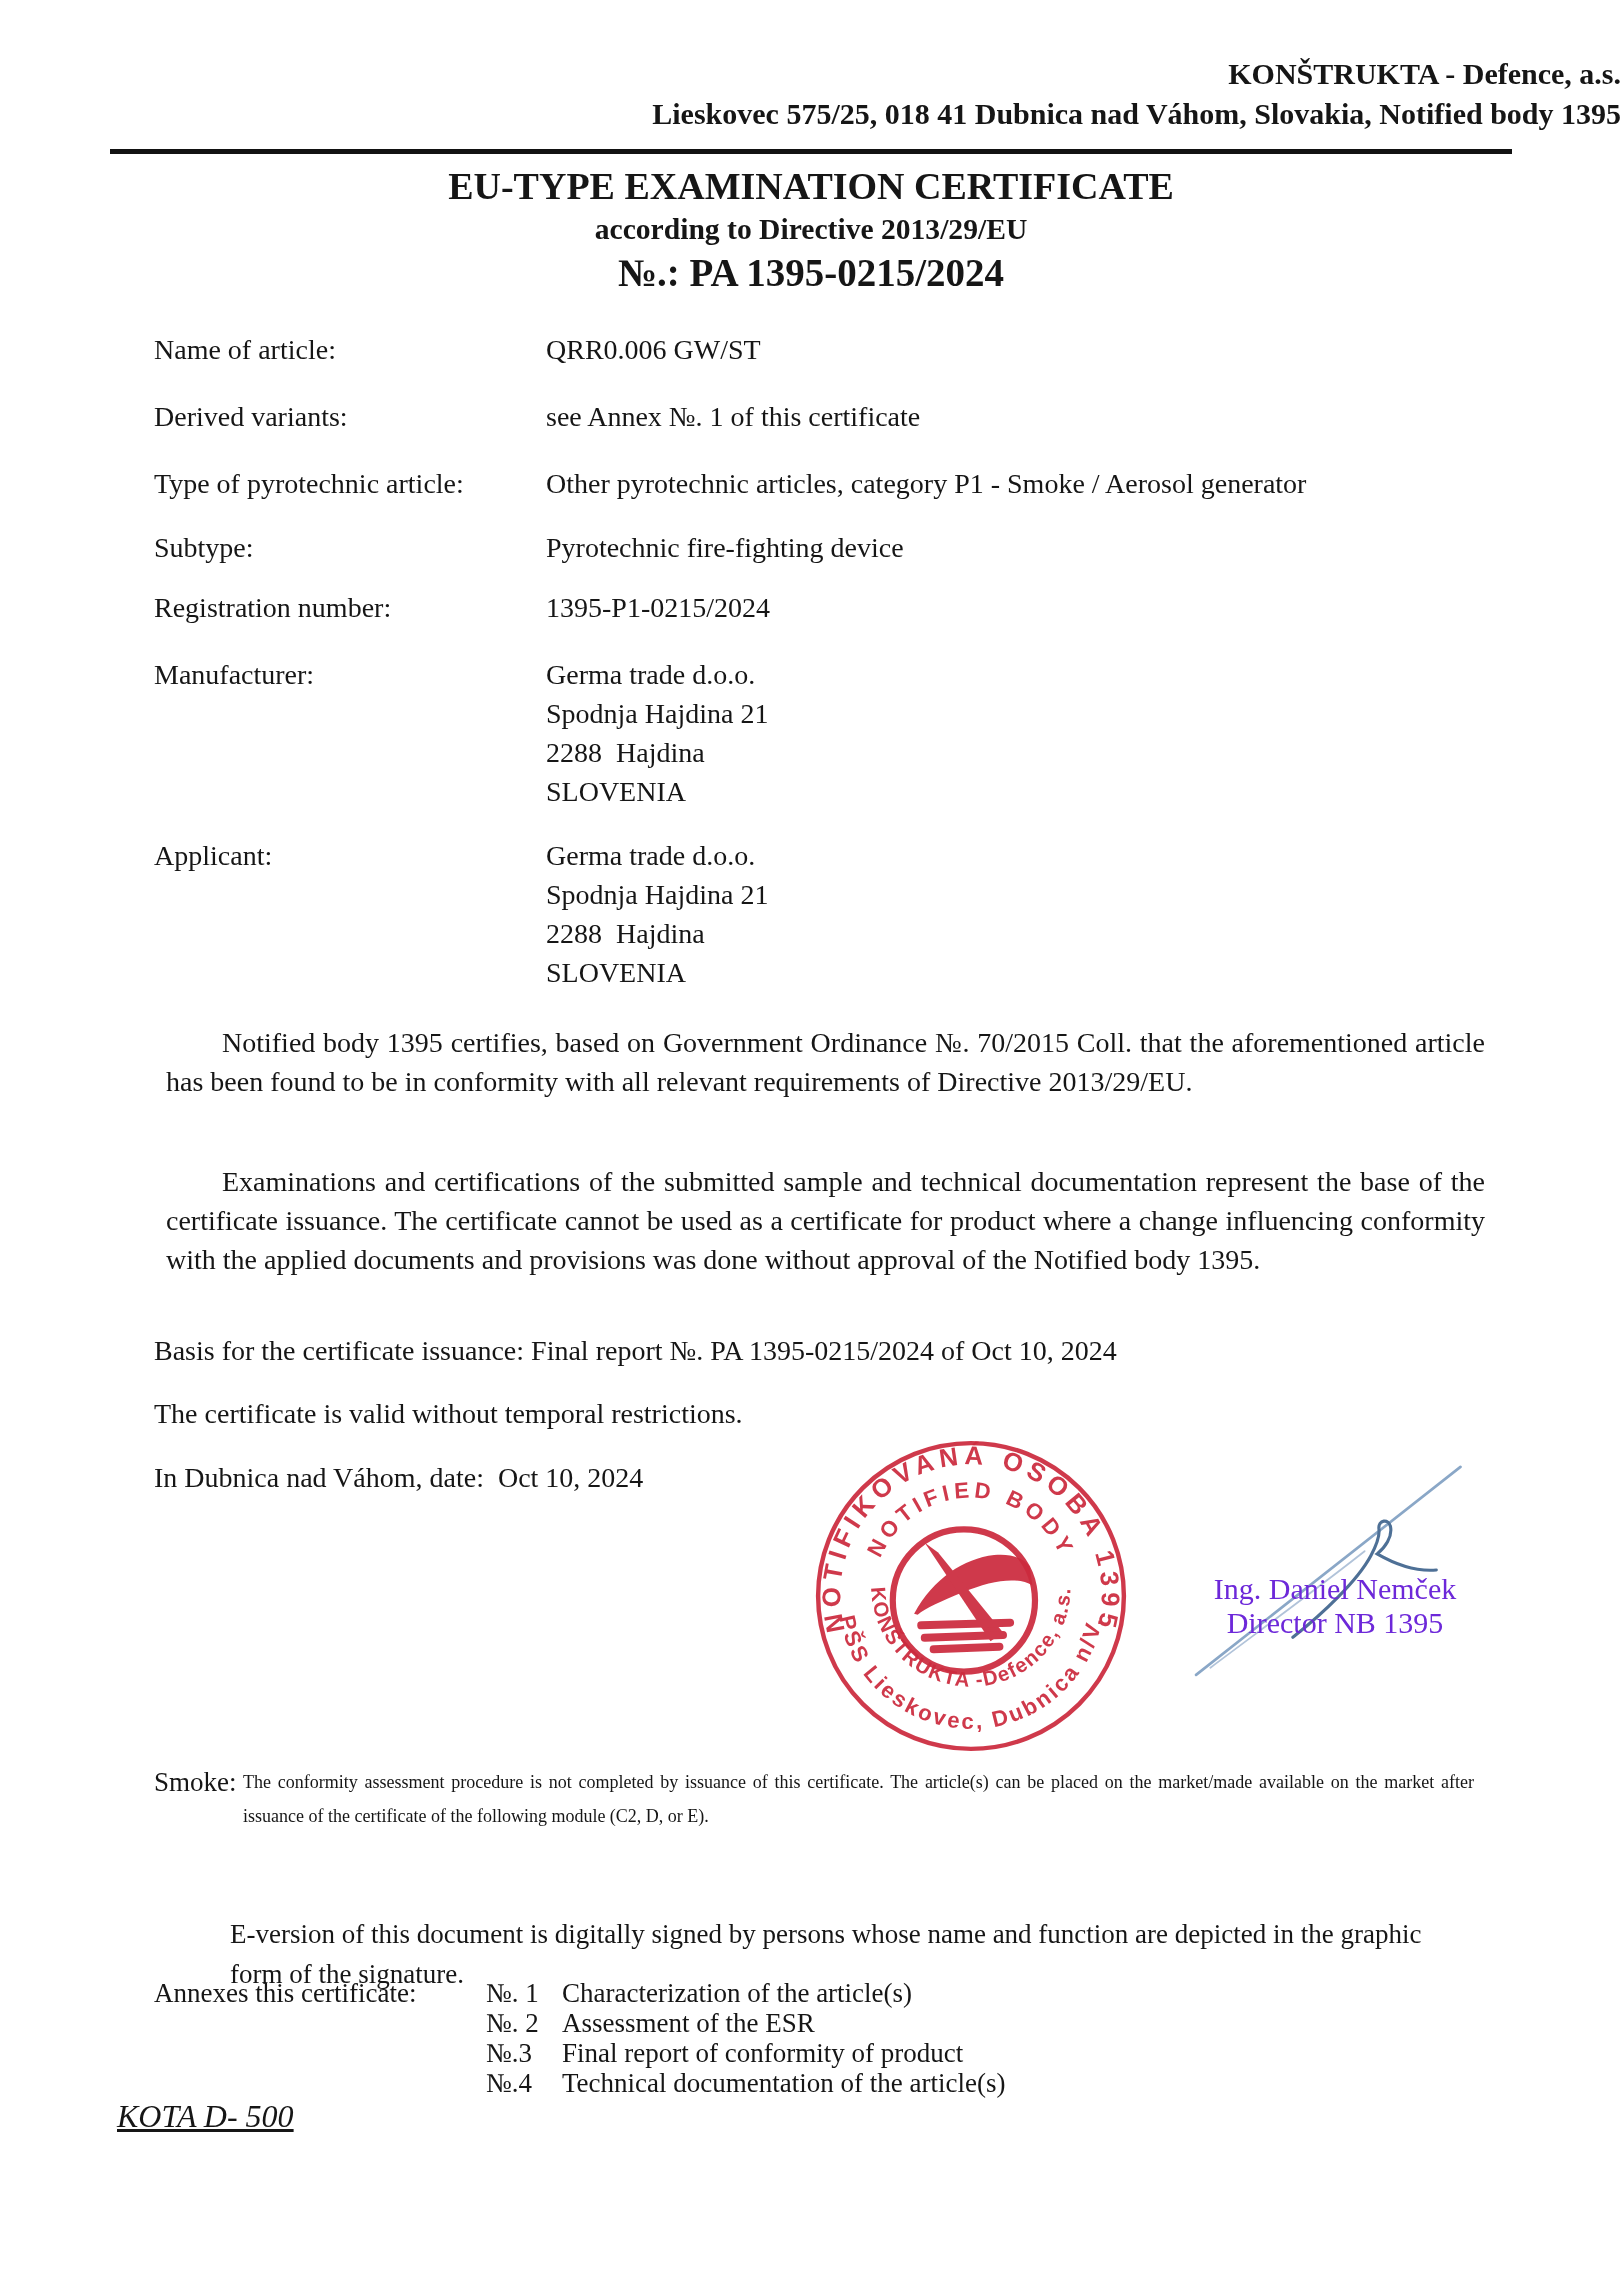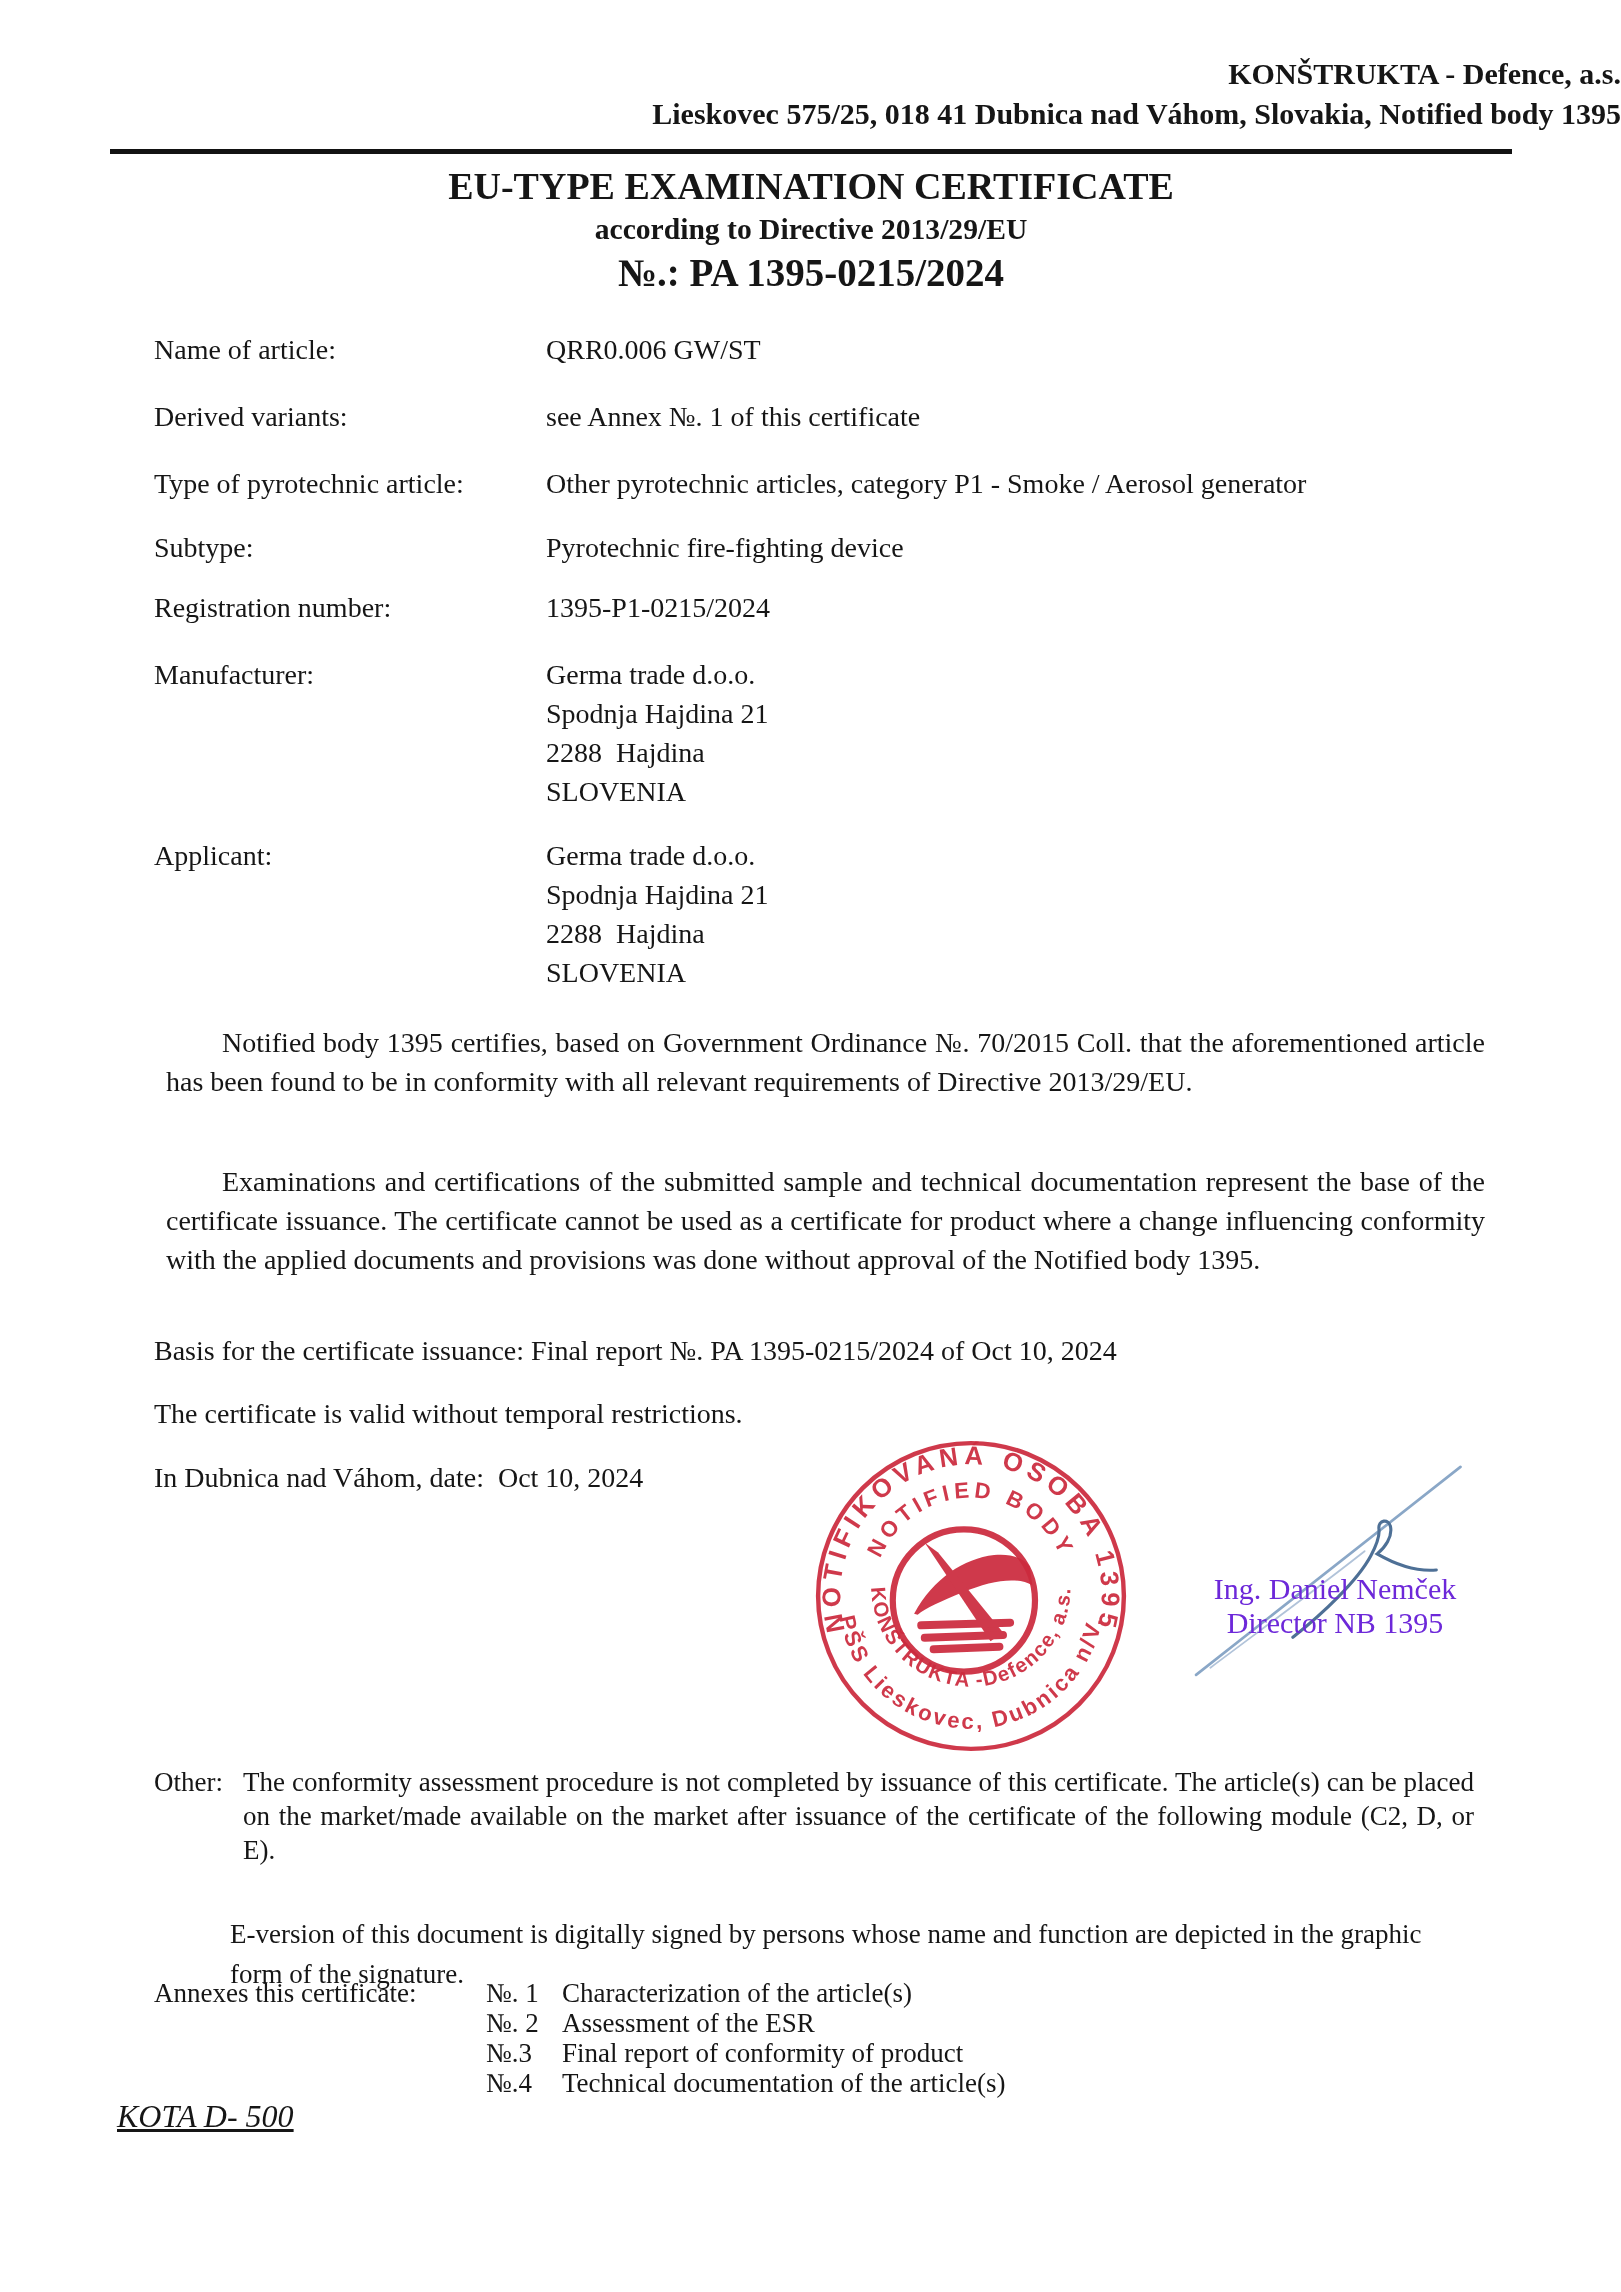--- a/index.html
+++ b/index.html
@@ -26,21 +26,21 @@
   .fvalue { flex:1; }
 
   
   .para { position:absolute; left:154px; width:1319px; font-size:28px; line-height:39px;
           text-align:justify; margin:12px; }
   .para.indent { text-indent:56px; }
   .simple-line { position:absolute; left:154px; width:1397px; font-size:28px; line-height:39px; }
 
   
   .note-label { left:154px; top:1765px; font-size:27px; line-height:34px; }
-  .note-text  { left:243px; top:1765px; width:1231px; font-size:27px; line-height:34px; text-align:justify; }
+  .note-text  { left:243px; top:1765px; width:1231px; font-size:18px; line-height:34px; text-align:justify; }
   .eversion   { left:230px; top:1874px; width:1231px; font-size:27px; line-height:40px;margin-top:40px; }
   .annex-label { left:154px; top:1978px; font-size:27px; line-height:30px; }
   .annex-list  { left:486px; top:1978px; width:985px; font-size:27px; line-height:30px; }
   .annex-row { display:flex; }
   .annex-num { flex:none; width:76px; }
   .footer-code { left:117px; top:2097px; font-size:32px; font-style:italic; line-height:39px;text-decoration:underline; }
 
   
   .stamp { left:811px; top:1436px; width:320px; height:320px; }
   .stamp text { font-family:"Liberation Sans", sans-serif; font-weight:bold; }
@@ -152,21 +152,21 @@
       <path d="M 10 252 L 305 20" stroke="#8aa7c7" stroke-width="3"></path>
       <path d="M 26 244 C 90 196 150 152 198 114" stroke="#9db4cf" stroke-width="2" opacity="0.8"></path>
       <path d="M 118 210 C 152 183 190 147 205 119 C 212 106 215 96 214 89 C 213 79 225 77 227 87 C 229 98 221 110 212 117 C 231 128 254 137 278 135" stroke="#4e7096" stroke-width="3.5"></path>
     </g>
   </svg>
   <div class="abs sig-name">
     <div>Ing. Daniel Nemček</div>
     <div>Director NB 1395</div>
   </div>
 
-  <div class="abs note-label">Other:</div>
+  <div class="abs note-label">Smoke:</div>
   <div class="abs note-text">The conformity assessment procedure is not completed by issuance of this certificate. The article(s) can be placed on the market/made available on the market after issuance of the certificate of the following module (C2, D, or E).</div>
   <div class="abs eversion">E-version of this document is digitally signed by persons whose name and function are depicted in the graphic form of the signature.</div>
 
   <div class="abs annex-label">Annexes this certificate:</div>
   <div class="abs annex-list">
     <div class="annex-row">
       <span class="annex-num">№. 1</span>
       <span>Characterization of the article(s)</span>
     </div>
     <div class="annex-row">

